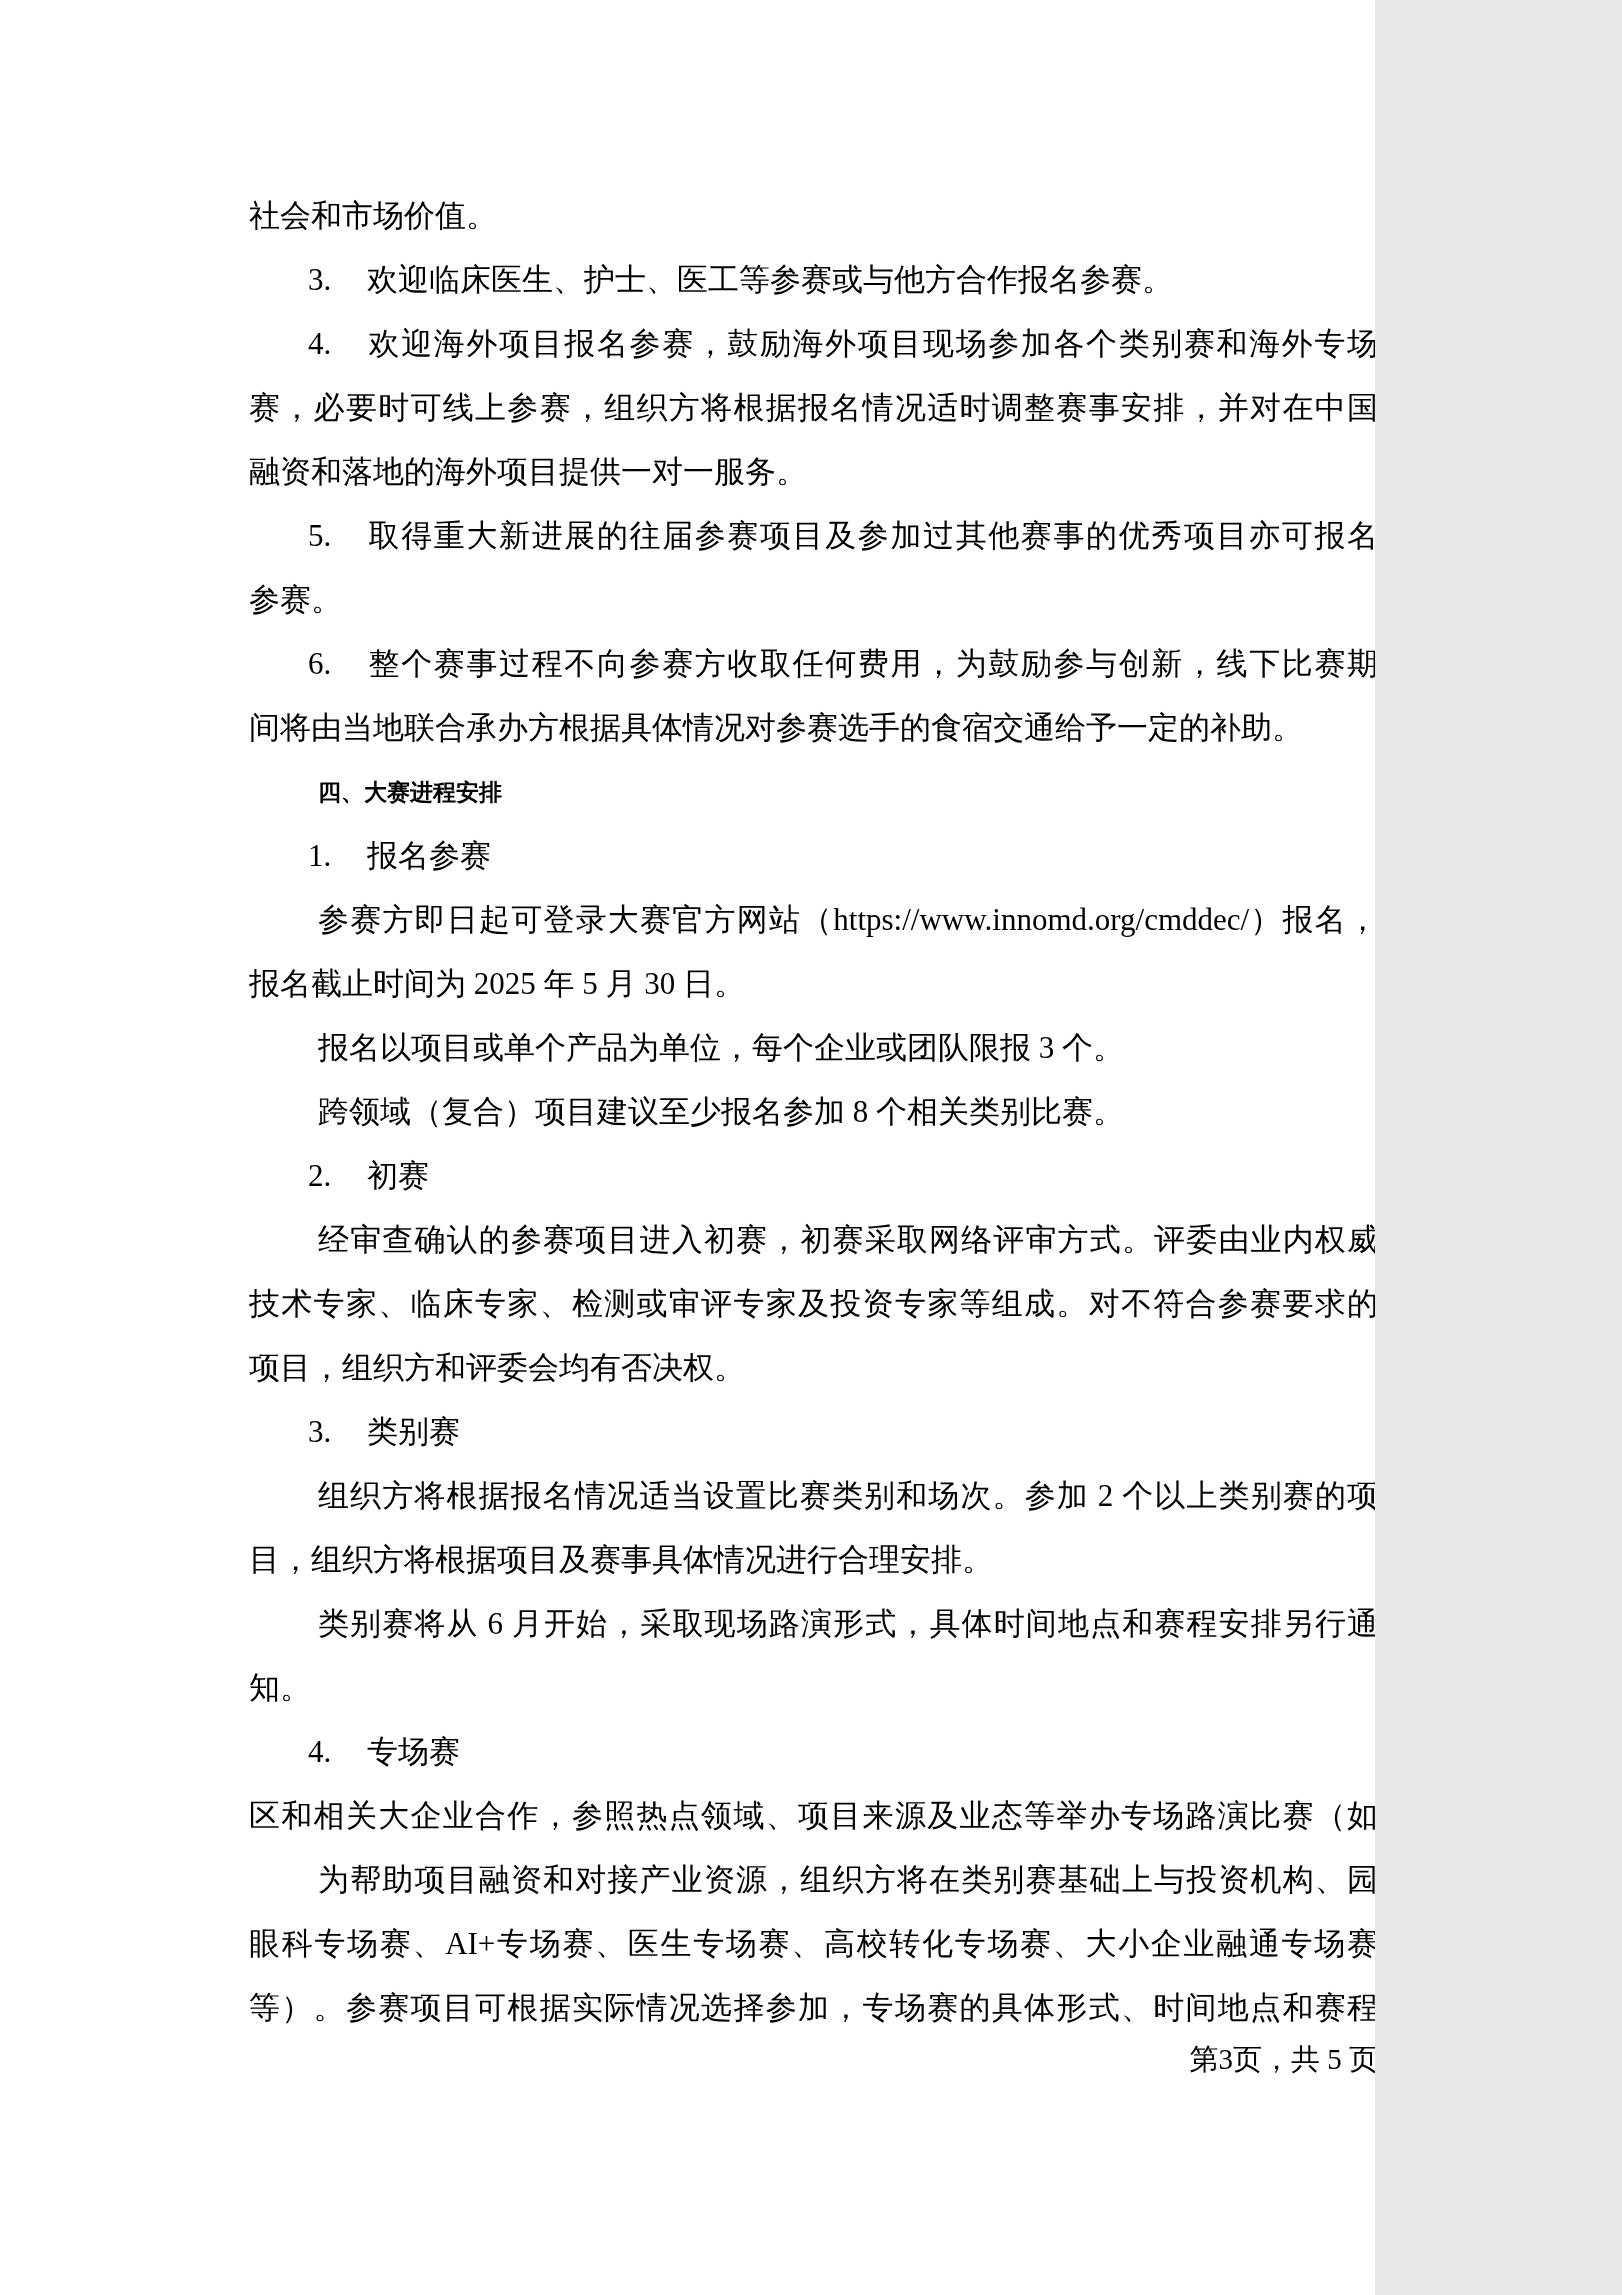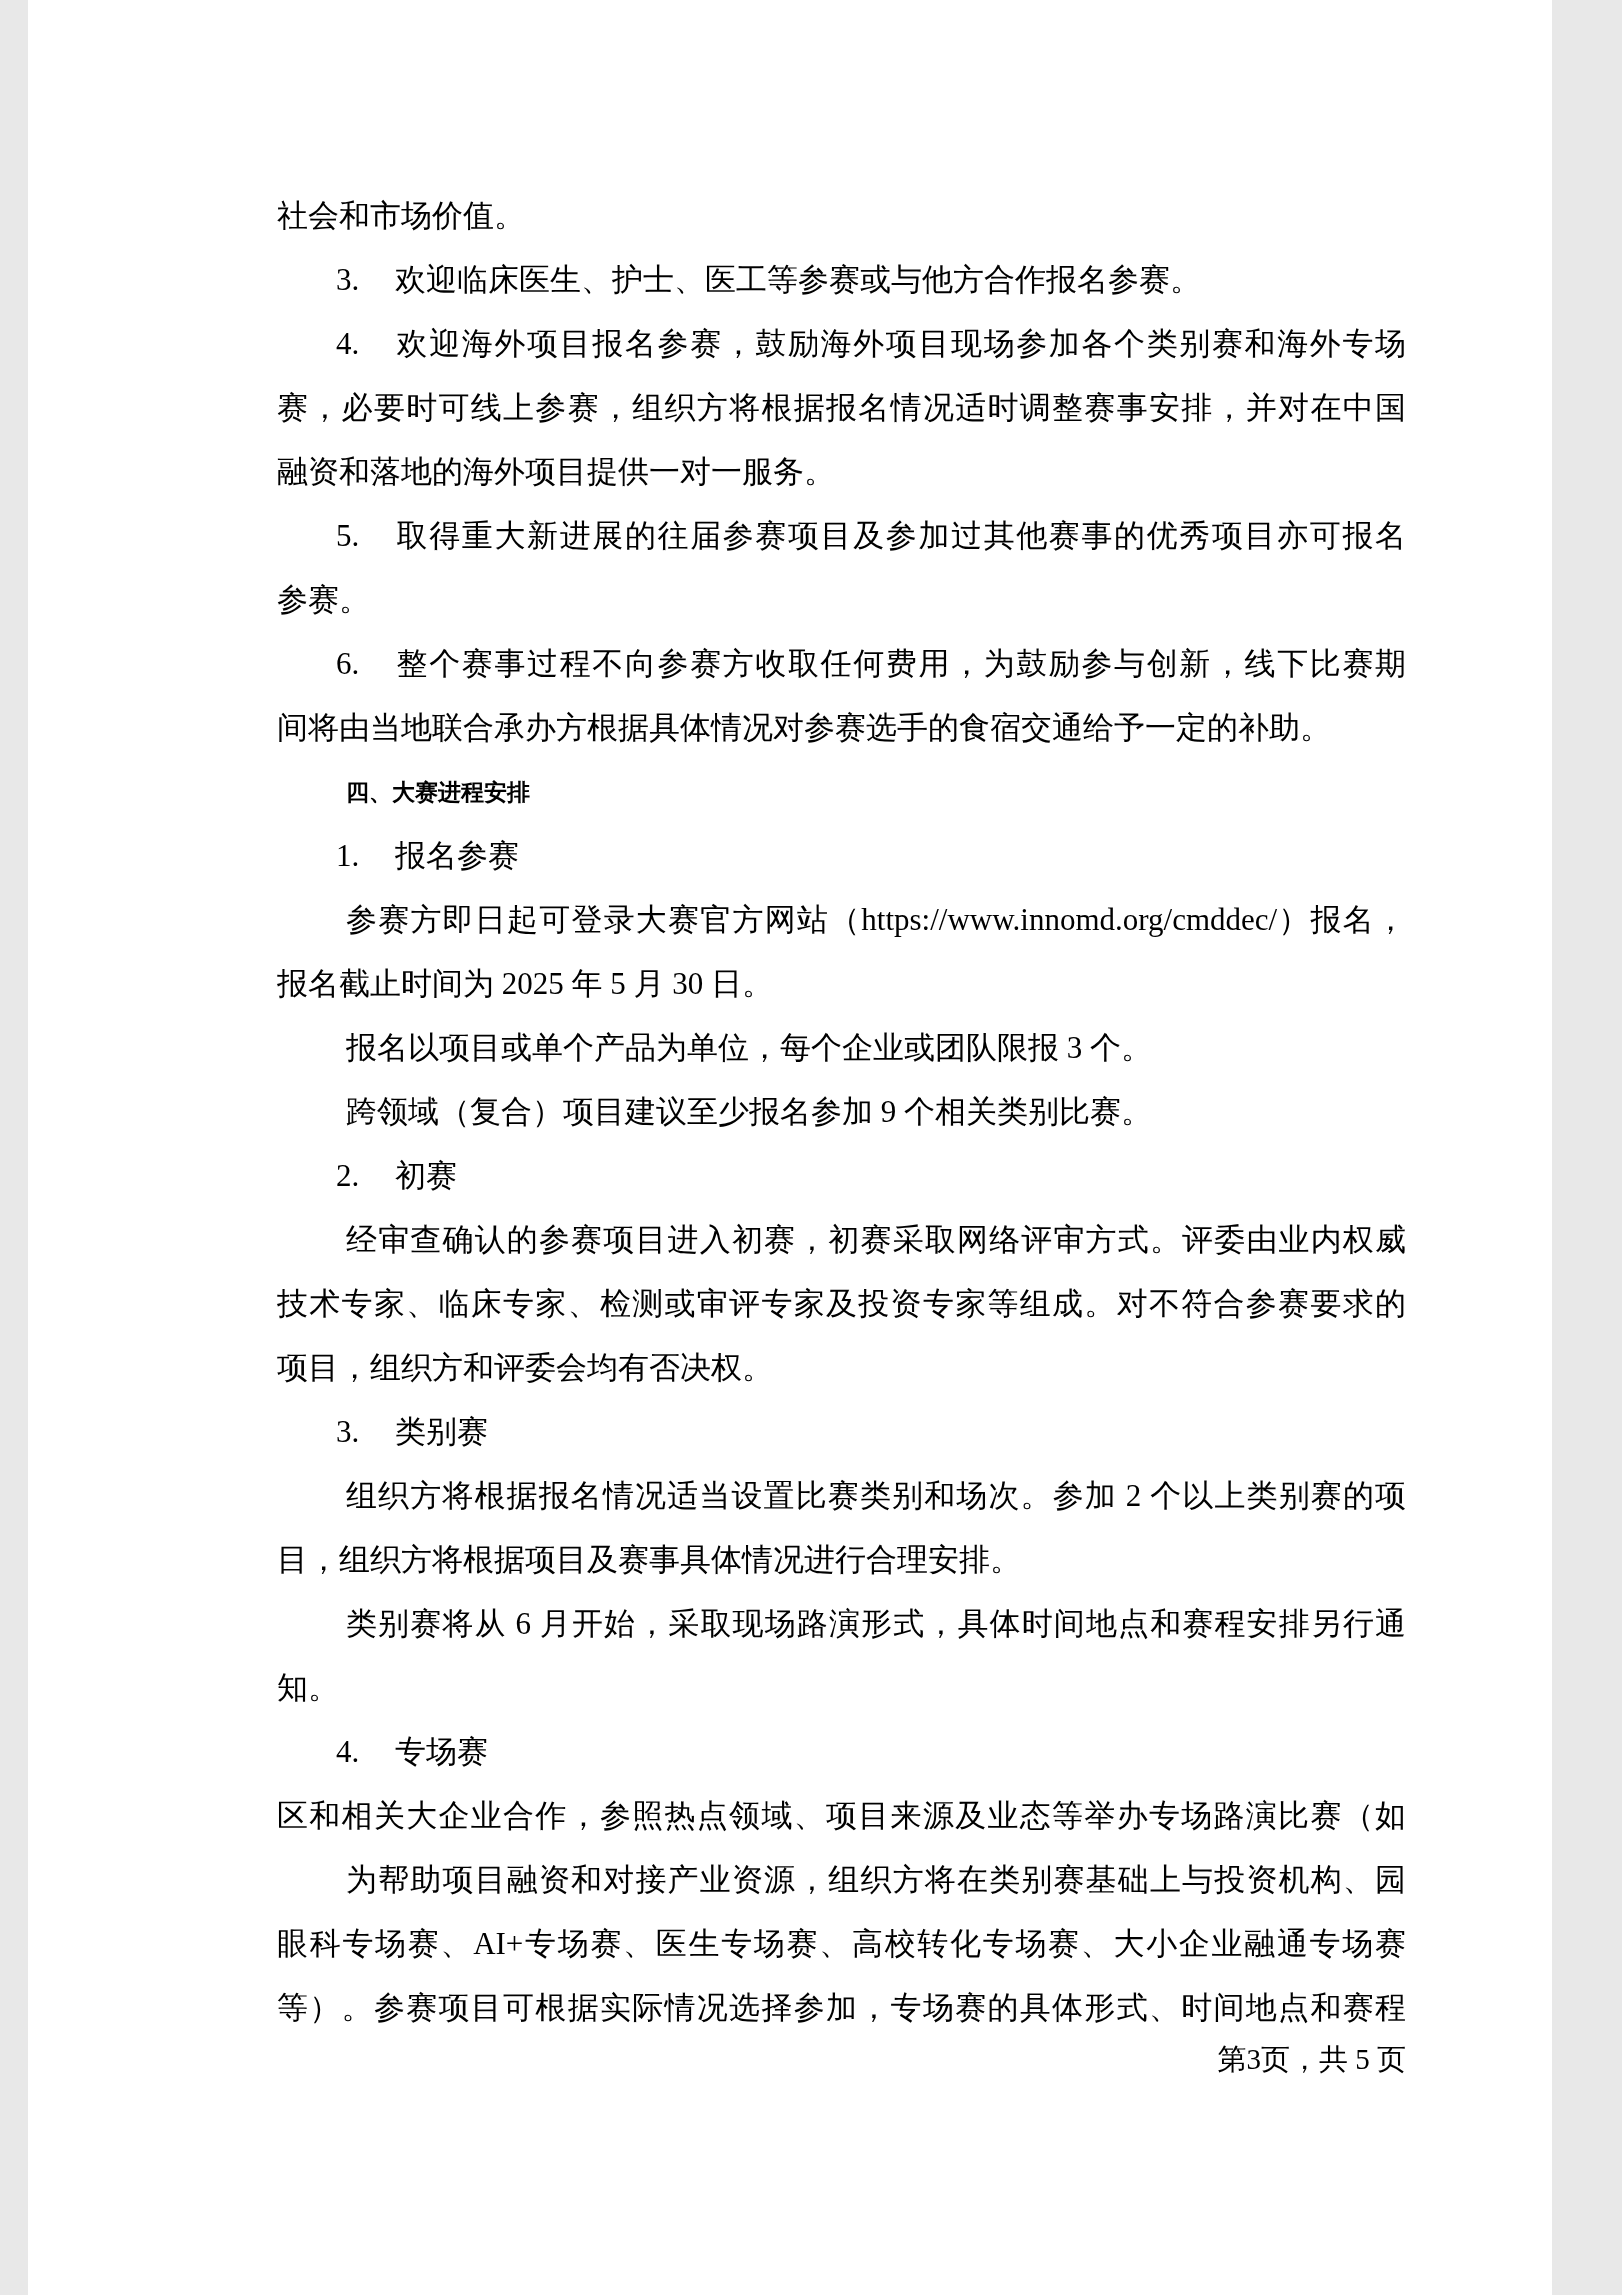--- a/index.html
+++ b/index.html
@@ -1,24 +1,23 @@
 <!DOCTYPE html>
 <html style="font-size:10.5px"><head>
 <meta charset="utf-8">
 <style>
   html, body { margin: 0; padding: 0; background: #e8e8e8; }
   .page {
     position: relative;
-    width: 1524px;
+    width: 1375px;
     height: 2295px;
     background: #ffffff;
     color: #000000;
     font-family: "Liberation Serif", "DejaVu Serif", serif;
     overflow: hidden;
-    margin-left: 28px;
   }
   .content {
     position: absolute;
     left: 249px;
     top: 184px;
     width: 1129px;
   }
   .line {
     height: 64px;
     line-height: 64px;
@@ -82,21 +81,21 @@
     <div class="line heading">四、大赛进程安排</div>
 
     <div class="line li"><span class="num">1.</span><span>报名参赛</span></div>
 
     <div class="line ind jf">参赛方即日起可登录大赛官方网站（https://www.innomd.org/cmddec/）报名，</div>
 
     <div class="line"><span>报名截止时间为 </span><span class="bold-date">2025 年 5 月 30 日</span><span>。</span></div>
 
     <div class="line ind">报名以项目或单个产品为单位，每个企业或团队限报 3 个。</div>
 
-    <div class="line ind">跨领域（复合）项目建议至少报名参加 9 个相关类别比赛。</div>
+    <div class="line ind">跨领域（复合）项目建议至少报名参加 8 个相关类别比赛。</div>
 
     <div class="line li"><span class="num">2.</span><span>初赛</span></div>
 
     <div class="line ind jf">经审查确认的参赛项目进入初赛，初赛采取网络评审方式。评委由业内权威</div>
 
     <div class="line jf">技术专家、临床专家、检测或审评专家及投资专家等组成。对不符合参赛要求的</div>
 
     <div class="line">项目，组织方和评委会均有否决权。</div>
 
     <div class="line li"><span class="num">3.</span><span>类别赛</span></div>

